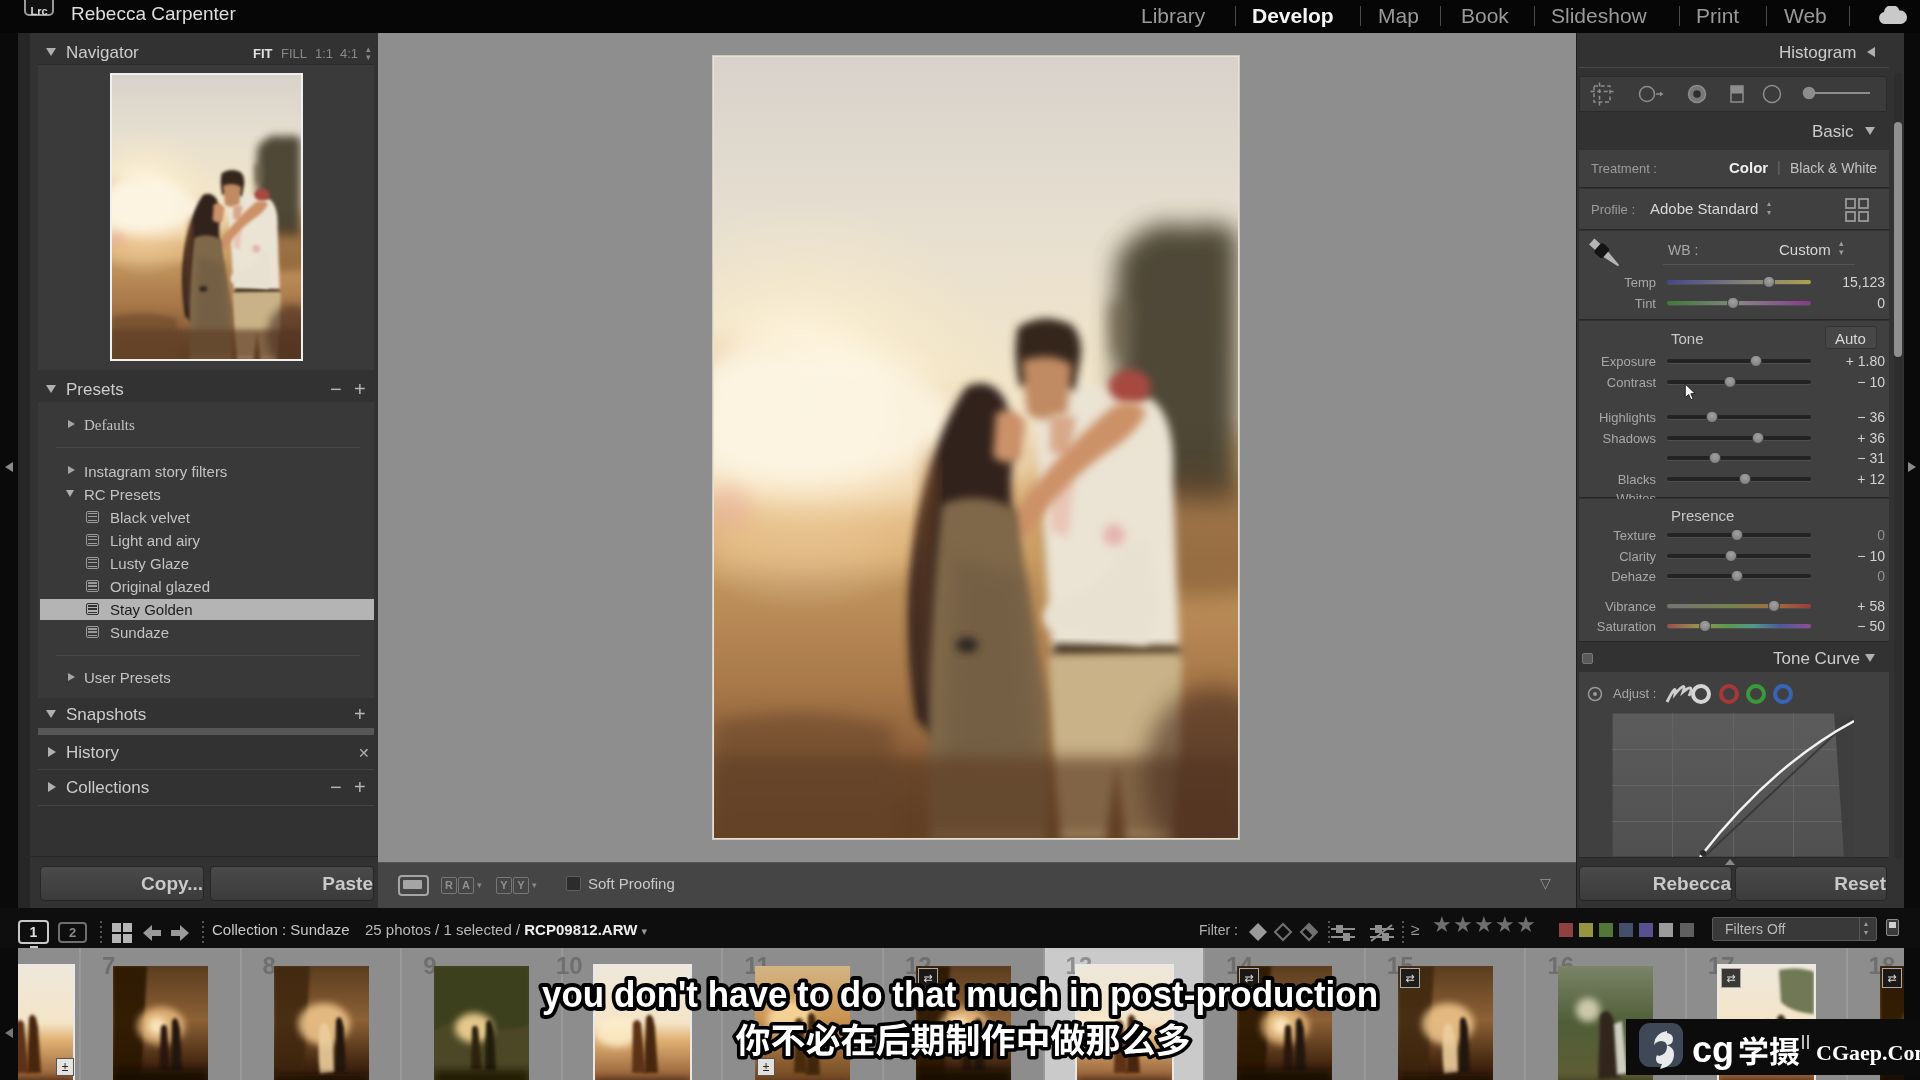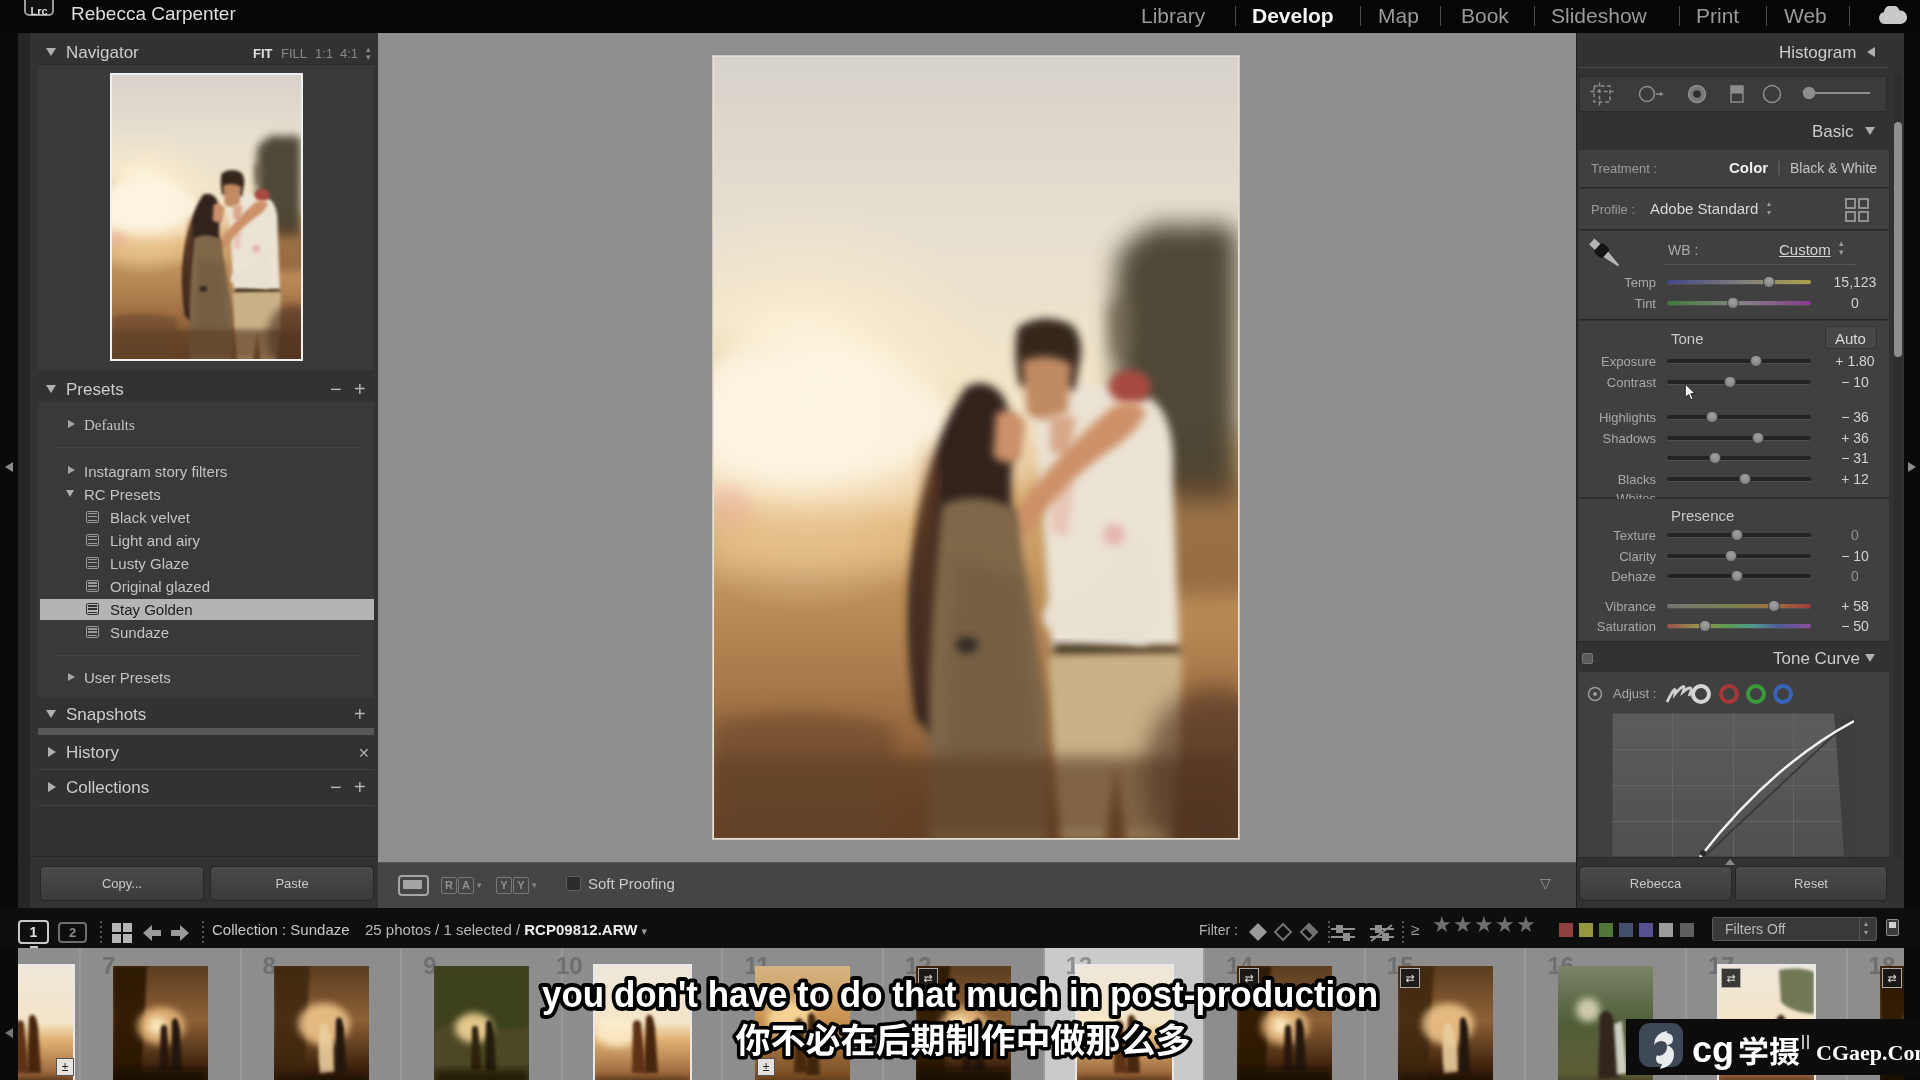--- a/index.html
+++ b/index.html
@@ -14,24 +14,24 @@
 #lpanel{left:18px;top:33px;width:360px;height:875px;background:#323232;}
 #rpanel{left:1576px;top:33px;width:328px;height:875px;background:#323232;border-left:1px solid #1d1d1d;}
 #canvas{left:378px;top:33px;width:1198px;height:875px;background:#8e8e8e;}
 .phead{position:absolute;font-size:17px;color:#cccccc;}
 .tri-r{position:absolute;width:0;height:0;border-left:8px solid #b0b0b0;border-top:5px solid transparent;border-bottom:5px solid transparent;}
 .tri-d{position:absolute;width:0;height:0;border-top:8px solid #b0b0b0;border-left:5px solid transparent;border-right:5px solid transparent;}
 .tri-l{position:absolute;width:0;height:0;border-right:8px solid #b0b0b0;border-top:5px solid transparent;border-bottom:5px solid transparent;}
 .pitem{position:absolute;font-size:15px;color:#c3c3c3;}
 .sect{position:absolute;left:2px;width:310px;background:#404040;border-bottom:1px solid #272727;}
 .slbl{position:absolute;font-size:13px;color:#a8a8a8;text-align:right;width:70px;}
-.sval{position:absolute;font-size:14px;color:#d2d2d2;text-align:center;width:60px;}
+.sval{position:absolute;font-size:14px;color:#d2d2d2;text-align:right;width:60px;}
 .track{position:absolute;width:144px;height:4px;background:#232323;border-radius:2px;box-shadow:0 1px 0 rgba(255,255,255,0.08);}
 .knob{position:absolute;width:12px;height:12px;border-radius:46% 46% 50% 50%;background:radial-gradient(circle at 50% 35%,#a2a2a2,#787878);border:1px solid #414141;top:-4px;}
-.btn{position:absolute;height:35px;background:linear-gradient(#4a4a4a,#3b3b3b);border:1px solid #262626;border-radius:4px;color:#c9c9c9;font-size:13px;text-align:center;line-height:33px;}
+.btn{position:absolute;height:35px;background:linear-gradient(#4a4a4a,#3b3b3b);border:1px solid #262626;border-radius:4px;color:#c9c9c9;font-size:19px;text-align:right;line-height:33px;font-weight:bold;}
 .hdiv{position:absolute;height:1px;background:#494949;}
 
 #fhead{left:0;top:908px;width:1920px;height:40px;background:#0e0e0e;}
 #fstrip{left:18px;top:948px;width:1886px;height:132px;background:#8d8d8d;overflow:hidden;}
 .fnum{position:absolute;top:4px;left:24px;font-size:24px;font-weight:bold;color:#6f6f6f;}
 .fthumb{position:absolute;left:33px;top:18px;width:95px;height:142px;overflow:hidden;}
 .fsep{position:absolute;top:0;width:2px;height:132px;background:#999999;}
 .badge-tl{position:absolute;width:20px;height:20px;background:rgba(25,25,25,0.85);border:1px solid #aaa;color:#ddd;font-size:11px;text-align:center;line-height:18px;}
 .badge-bl{position:absolute;width:18px;height:18px;background:rgba(235,235,235,0.92);border:1px solid #555;color:#222;font-size:12px;text-align:center;line-height:16px;}
 .star{position:absolute;font-size:22px;color:#6f6f6f;top:4px;}
@@ -278,21 +278,21 @@
   </div>
   <div class="sect" style="top:198px;height:89px;padding-left:16px;">
     <svg class="abs" style="left:4px;top:3px;" width="48" height="44" viewBox="0 0 48 44">
       <g transform="rotate(-48 24 22)">
         <rect x="20.5" y="1" width="8" height="9" fill="#b5b5b5"></rect>
         <rect x="18" y="9" width="13" height="11" rx="3" fill="#141414"></rect>
         <path d="M21 20 h7 l-2.6 17 l-1.8 0 z" fill="#b5b5b5"></path>
       </g>
     </svg>
     <div class="abs" style="left:89px;top:11px;font-size:14px;color:#a8a8a8;">WB :</div>
-    <div class="abs" style="left:200px;top:10px;font-size:15px;color:#d5d5d5;text-decoration:underline;">Custom</div>
+    <div class="abs" style="left:200px;top:10px;font-size:15px;color:#d5d5d5;">Custom</div>
     <div class="abs" style="left:260px;top:8px;font-size:9px;color:#999;line-height:9px;">▴<br>▾</div>
     <div class="hdiv" style="left:84px;top:33px;width:192px;background:#555;"></div>
   </div>
   <div id="wbrows">
     <div class="slbl" style="left:9px;top:242px;">Temp</div>
     <div class="track" style="left:90px;top:247px;background:linear-gradient(90deg,#45458c,#82827a 55%,#ada04c);">
           <div class="knob" style="left:96px;"></div>
         </div>
     <div class="sval" style="left:248px;top:241px;color:#d2d2d2;">15,123</div>
     <div class="slbl" style="left:9px;top:263px;">Tint</div>

